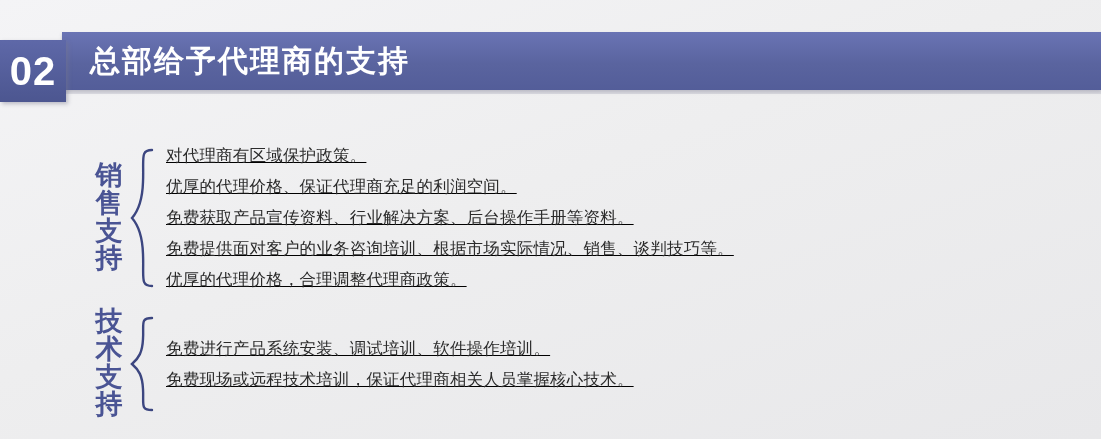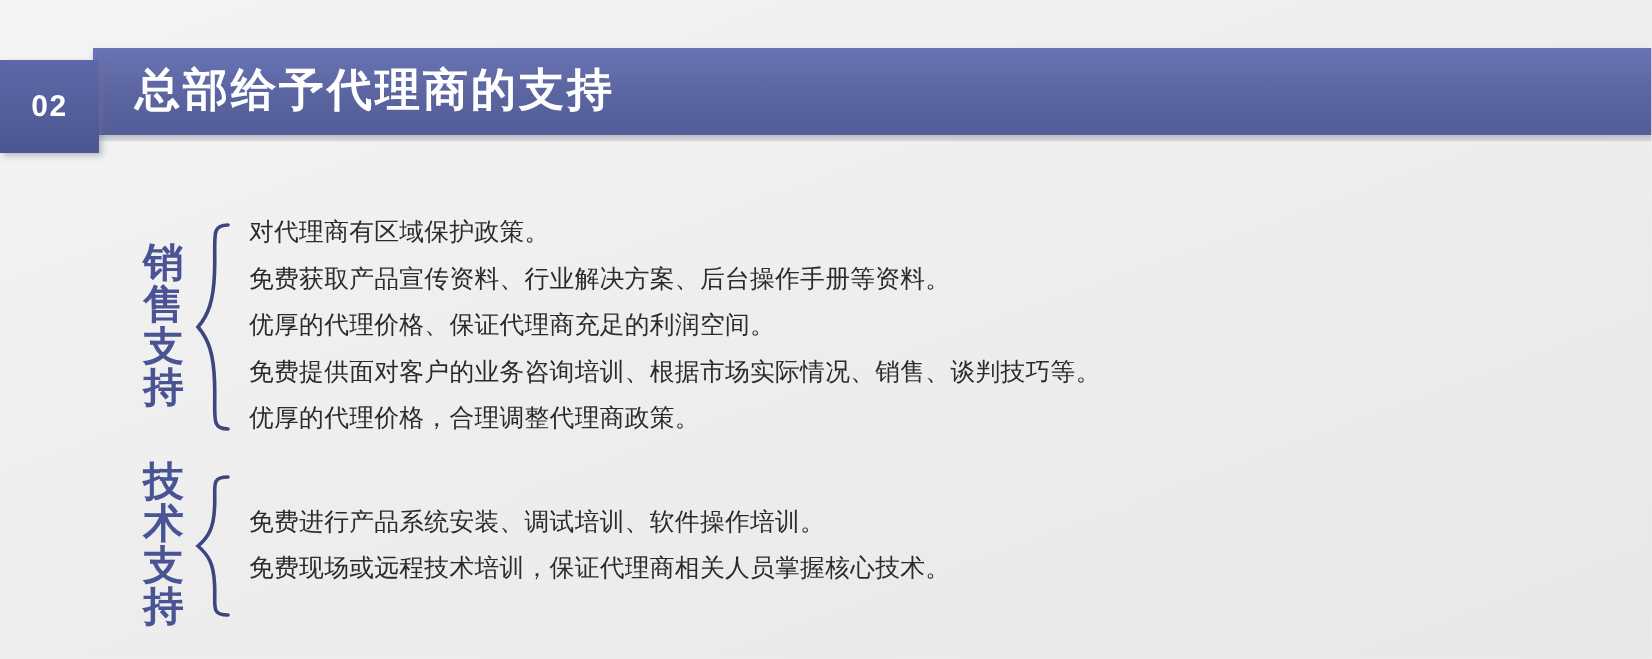--- a/index.html
+++ b/index.html
@@ -49,21 +49,21 @@
   }
   .header-num {
     position: absolute;
     left: 0;
     top: 8px;
     width: 66px;
     height: 62px;
     background: linear-gradient(180deg, #5e68a8 0%, #4c5690 100%);
     box-shadow: 2px 2px 4px rgba(120,120,140,0.45);
     color: #ffffff;
-    font-size: 20px;
+    font-size: 40px;
     font-weight: bold;
     line-height: 62px;
     text-align: center;
     letter-spacing: 1px;
   }
   .header-title {
     position: absolute;
     left: 28px;
     top: 0;
     height: 70px;
@@ -98,20 +98,21 @@
     width: 34px;
     display: flex;
     align-items: center;
     justify-content: center;
     color: #3c4680;
   }
   .brace svg { display: block; }
 
   .items {
     margin-left: 6px;
+    text-decoration: underline;
   }
   .item {
     color: #2b2b2b;
     font-size: 16.5px;
     line-height: 31px;
     white-space: nowrap;
     letter-spacing: 0.2px;
   }
 </style>
 </head>
@@ -133,22 +134,22 @@
       <div>支</div>
       <div>持</div>
     </div>
     <div class="brace">
       <svg width="26" height="140" viewBox="0 0 26 140" aria-hidden="true">
         <path d="M22 2 C10 2 14 10 13 34 C12.4 52 9 62 2 70 C9 78 12.4 88 13 106 C14 130 10 138 22 138" fill="none" stroke="#3c4680" stroke-width="2.4" stroke-linecap="round"></path>
       </svg>
     </div>
     <div class="items">
       <div class="item">对代理商有区域保护政策。</div>
+      <div class="item">优厚的代理价格、保证代理商充足的利润空间。</div>
       <div class="item">免费获取产品宣传资料、行业解决方案、后台操作手册等资料。</div>
-      <div class="item">优厚的代理价格、保证代理商充足的利润空间。</div>
       <div class="item">免费提供面对客户的业务咨询培训、根据市场实际情况、销售、谈判技巧等。</div>
       <div class="item">优厚的代理价格，合理调整代理商政策。</div>
     </div>
   </div>
 
   <div class="section" id="section-tech">
     <div class="section-label">
       <div>技</div>
       <div>术</div>
       <div>支</div>

